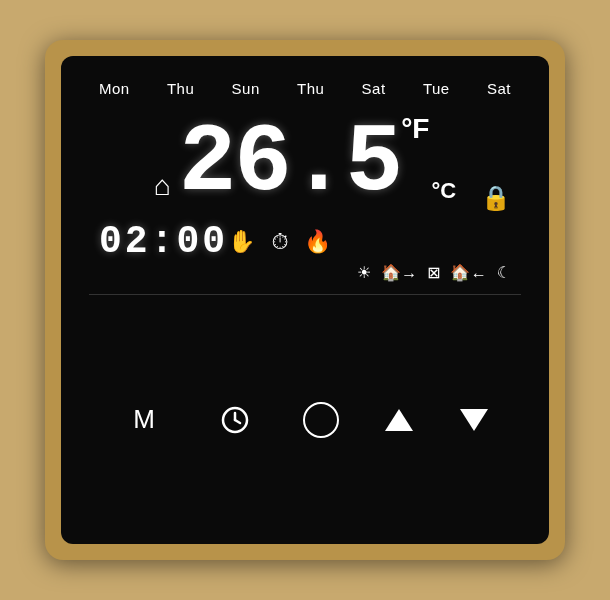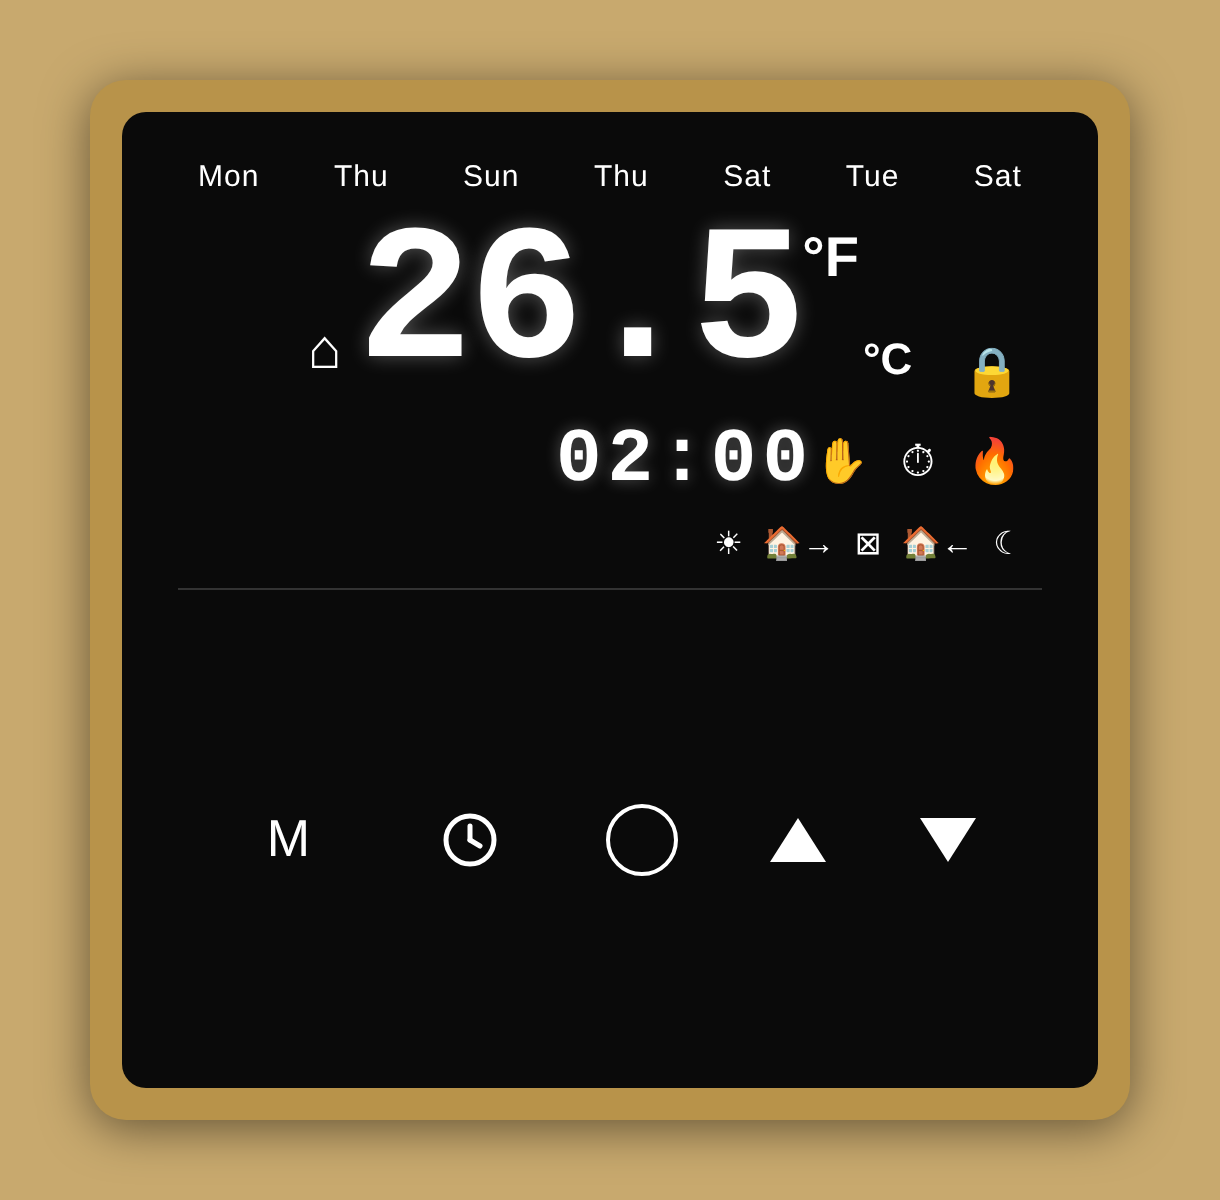--- a/index.html
+++ b/index.html
@@ -62,20 +62,21 @@
       align-self: flex-end;
     }
     .temp-main {
       font-family: 'Courier New', monospace;
       font-size: 96px;
       font-weight: bold;
       color: white;
       letter-spacing: -2px;
       line-height: 1;
       text-shadow: 0 0 10px rgba(255,255,255,0.3);
+      margin-top: 11px;
     }
     .temp-unit-f {
       font-size: 28px;
       color: white;
       font-family: Arial, sans-serif;
       align-self: flex-start;
       margin-top: 8px;
       font-weight: bold;
     }
     .temp-unit-c {
@@ -91,23 +92,22 @@
       position: absolute;
       right: 10px;
       bottom: 0;
       font-size: 24px;
       color: white;
     }
     
     .status-row {
       display: flex;
       align-items: center;
-      justify-content: flex-end;
-      padding: 0 10px;
-      margin-bottom: 10px;
+      justify-content: flex-start;
+      padding: 0 10px;
     }
     .time-display {
       font-family: 'Courier New', monospace;
       font-size: 38px;
       font-weight: bold;
       color: white;
       letter-spacing: 3px;
       text-shadow: 0 0 8px rgba(255,255,255,0.3);
     }
     .status-icons {

